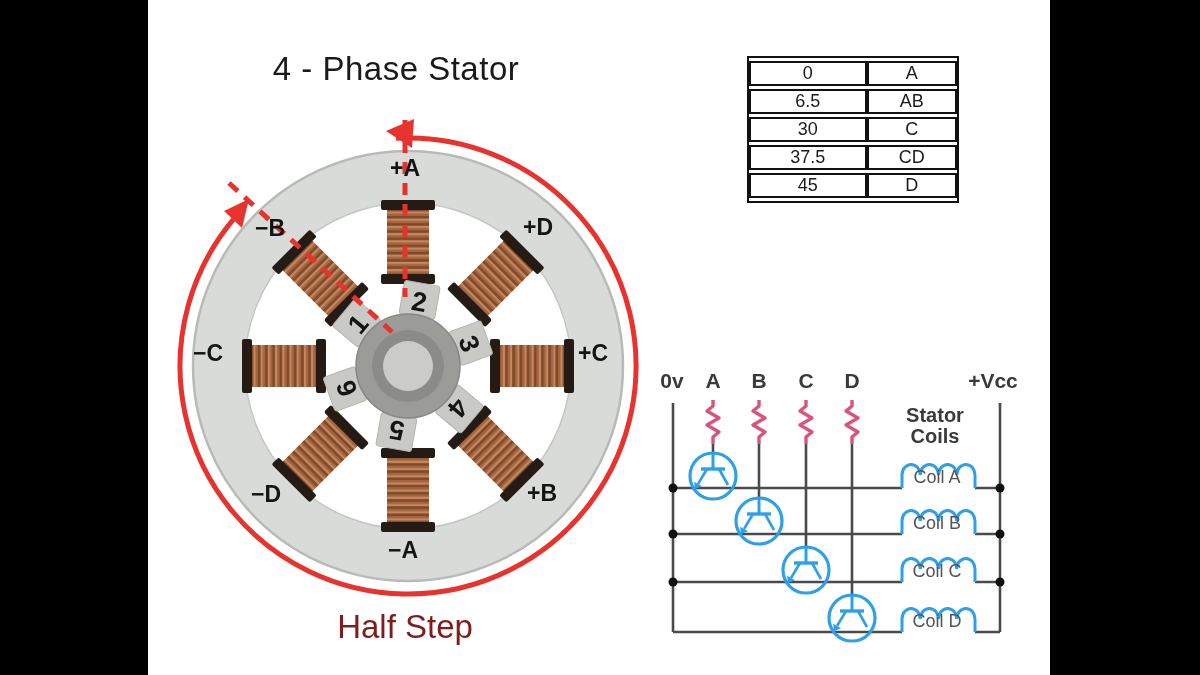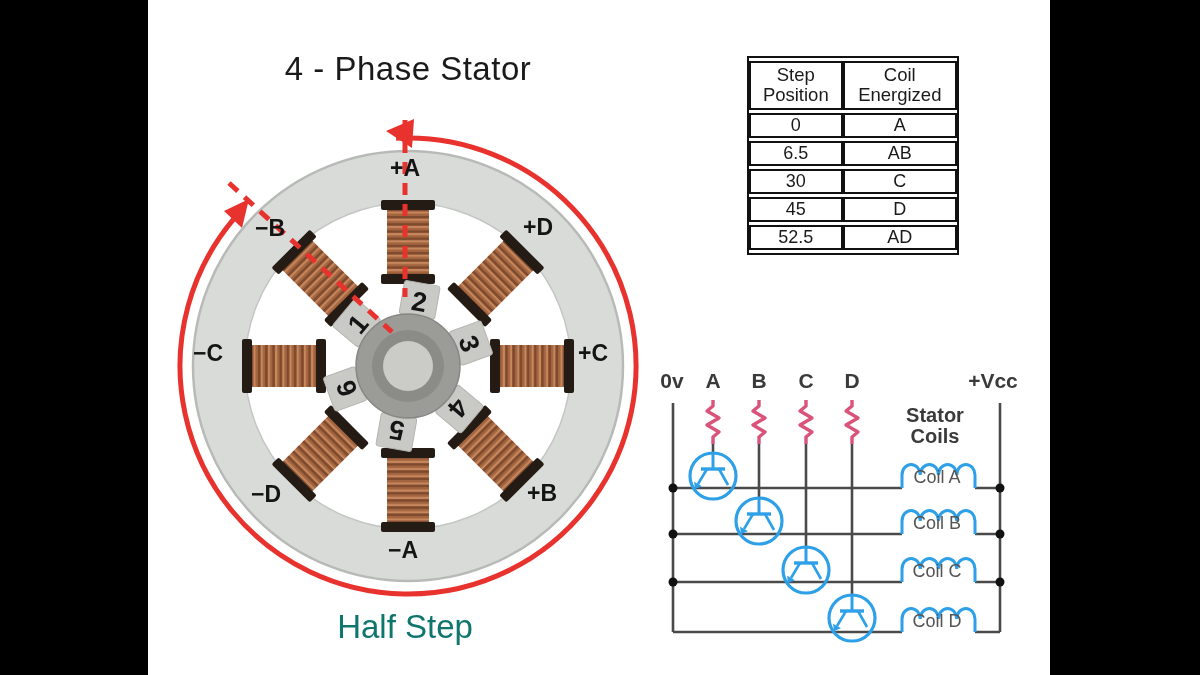--- a/index.html
+++ b/index.html
@@ -1,22 +1,22 @@
 <!DOCTYPE html>
 <html><head>
 <meta charset="utf-8">
 <style>
   html,body{margin:0;padding:0;background:#000;}
   .stage{position:relative;width:1200px;height:675px;background:#000;overflow:hidden;
          font-family:"Liberation Sans",sans-serif;}
   .canvas{position:absolute;left:148px;top:0;width:902px;height:675px;background:#fff;}
-  .title{position:absolute;left:60px;top:50px;width:400px;text-align:center;
+  .title{position:absolute;left:48px;top:50px;width:400px;text-align:center;
          font-size:33px;color:#1a1a1a;letter-spacing:0.5px;}
   .halfstep{position:absolute;left:107px;top:608px;width:300px;text-align:center;
-         font-size:33px;color:#0f766e;}
+         font-size:33px;color:#7f1d1d;}
   .svg-abs{position:absolute;}
   
   .steptable{position:absolute;left:599px;top:56px;width:208px;background:#fff;
              border:2.5px solid #111;}
   .steptable table{border-collapse:separate;border-spacing:0 3px;width:100%;
              font-family:"Liberation Sans",sans-serif;}
   .steptable td,.steptable th{border:2px solid #111;text-align:center;background:#fff;
              color:#1a1a1a;font-weight:400;}
   .steptable th{font-size:18.5px;line-height:1.08;padding:2px 0 3px 0;}
   .steptable td{font-size:18px;height:21px;padding:0;}
@@ -141,43 +141,39 @@
         <text x="60" y="361">−C</text>
         <text x="122" y="236">−B</text>
       </g>
     </svg>
 
     <div class="halfstep">Half Step</div>
 
     <div class="steptable">
       <table>
         <tbody>
-            <tr>
-          <th class="col-step">Step Position</th>
-          <th class="col-coil">Coil Energized</th>
-        </tr>
         <tr>
           <td>0</td>
           <td>A</td>
         </tr>
         <tr>
           <td>6.5</td>
           <td>AB</td>
         </tr>
         <tr>
           <td>30</td>
           <td>C</td>
         </tr>
         <tr>
+          <td>37.5</td>
+          <td>CD</td>
+        </tr>
+        <tr>
           <td>45</td>
           <td>D</td>
-        </tr>
-        <tr>
-          <td>52.5</td>
-          <td>AD</td>
         </tr>
       </tbody>
         </table>
     </div>
 
     <svg class="svg-abs" style="left:500px;top:360px" width="402" height="315" viewBox="0 0 402 315">
 
       <g stroke="#4a4a4a" stroke-width="2.6" fill="none">
         <path d="M 25 43 V 272"></path>
         <path d="M 352 43 V 272"></path>

